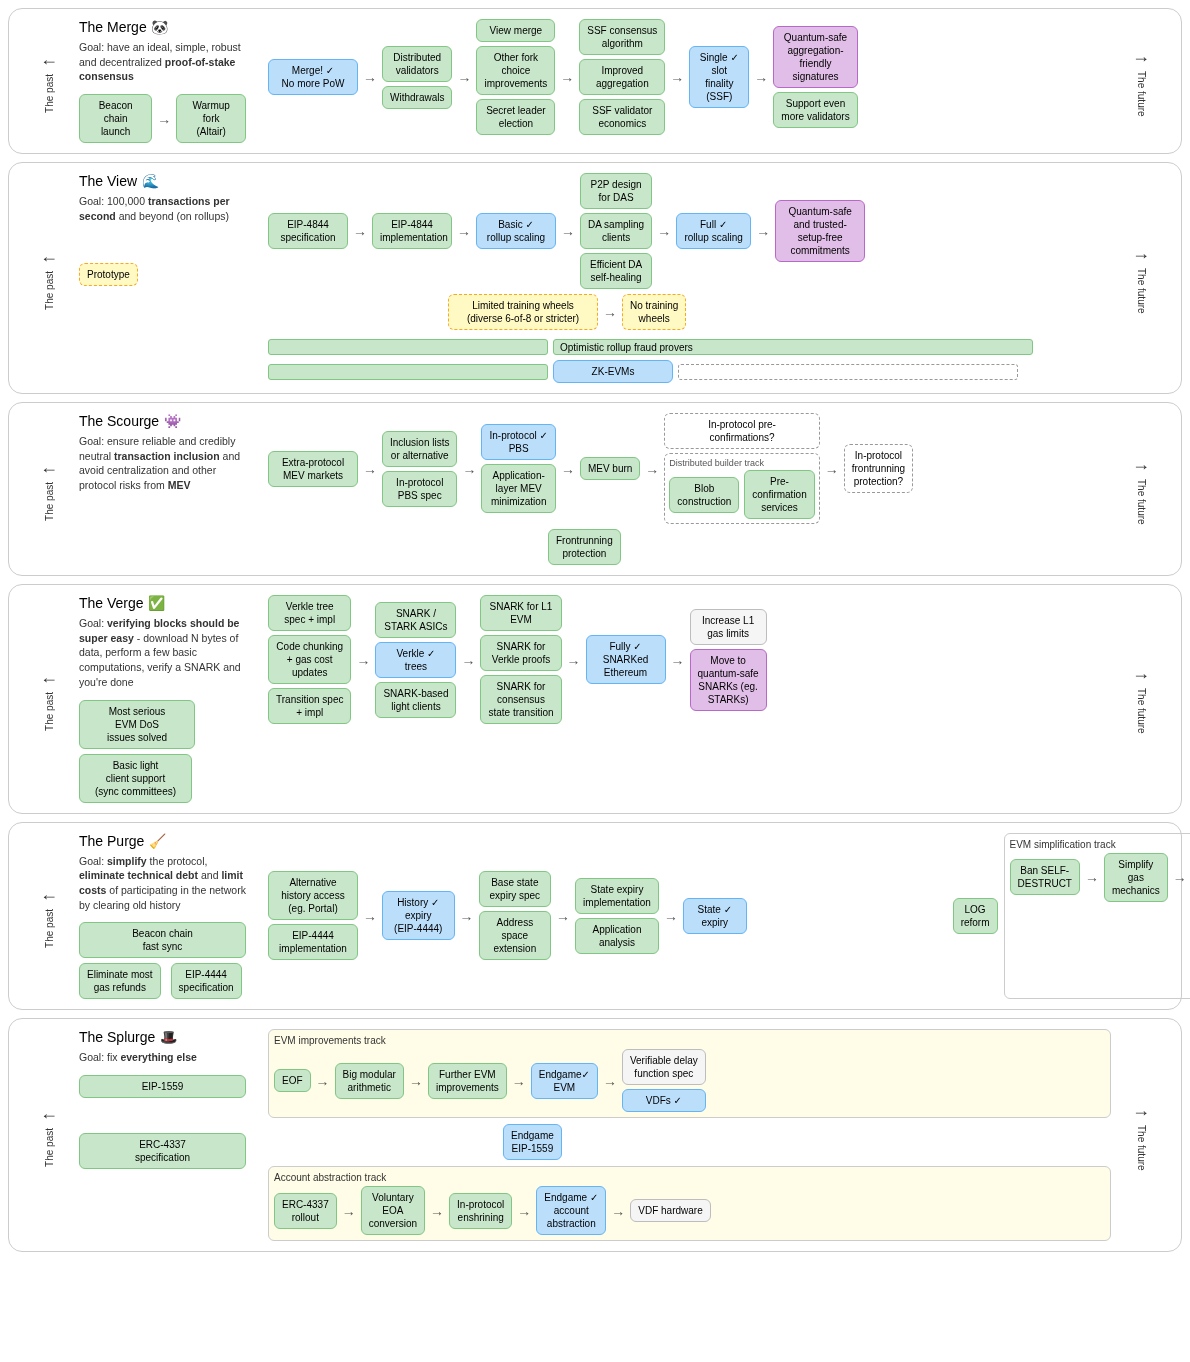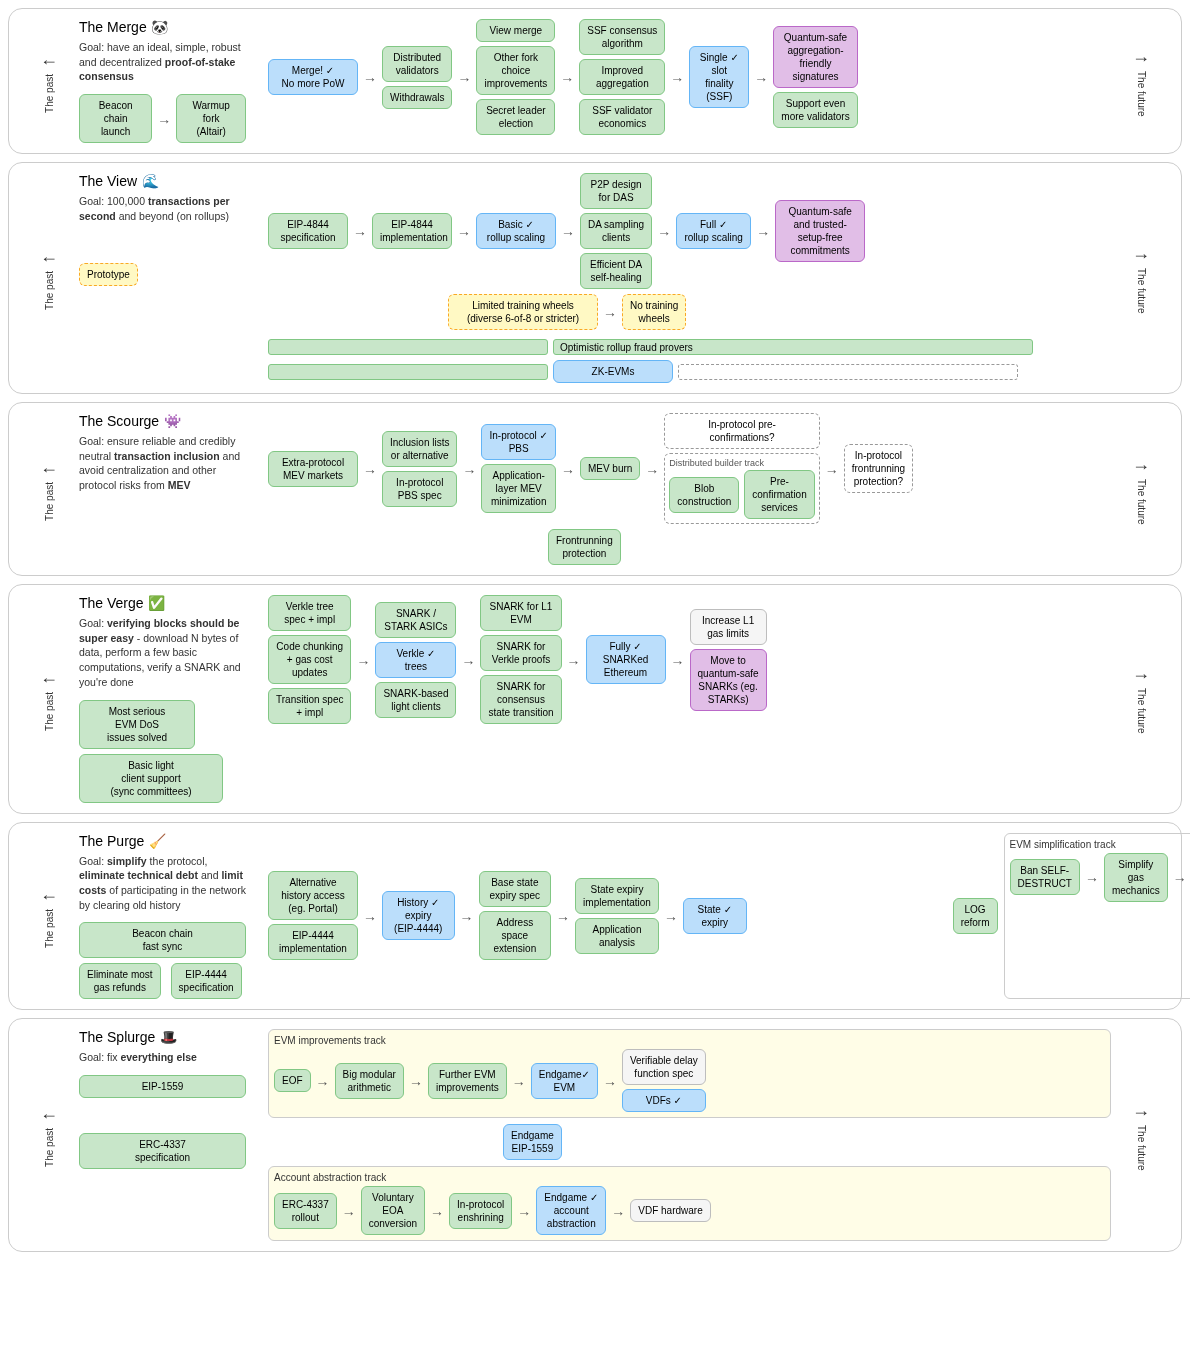--- a/index.html
+++ b/index.html
@@ -319,21 +319,21 @@
       <div class="section-header">
         <div class="section-title">
           <span>The Verge</span>
           <span>✅</span>
         </div>
         <div class="section-goal">
           Goal: <b>verifying blocks should be super easy</b> - download N bytes of data, perform a few basic computations, verify a SNARK and you're done
         </div>
         <div style="margin-top:10px; display:flex; flex-direction:column; gap:5px;">
           <div class="box bg-green" style="width:116px;">Most serious<br>EVM DoS<br>issues solved</div>
-          <div class="box bg-green" style="width:144px;">Basic light<br>client support<br>(sync committees)</div>
+          <div class="box bg-green" style="width:113px;">Basic light<br>client support<br>(sync committees)</div>
         </div>
       </div>
       <div class="section-content" style="padding-left:14px; display:flex; flex-direction:column; gap:5px;">
         <div class="nodes-row">
           <div class="nodes-col">
             <div class="box bg-green">Verkle tree<br>spec + impl</div>
             <div class="box bg-green">Code chunking<br>+ gas cost<br>updates</div>
             <div class="box bg-green">Transition spec<br>+ impl</div>
           </div>
           <span class="arrow">→</span>

